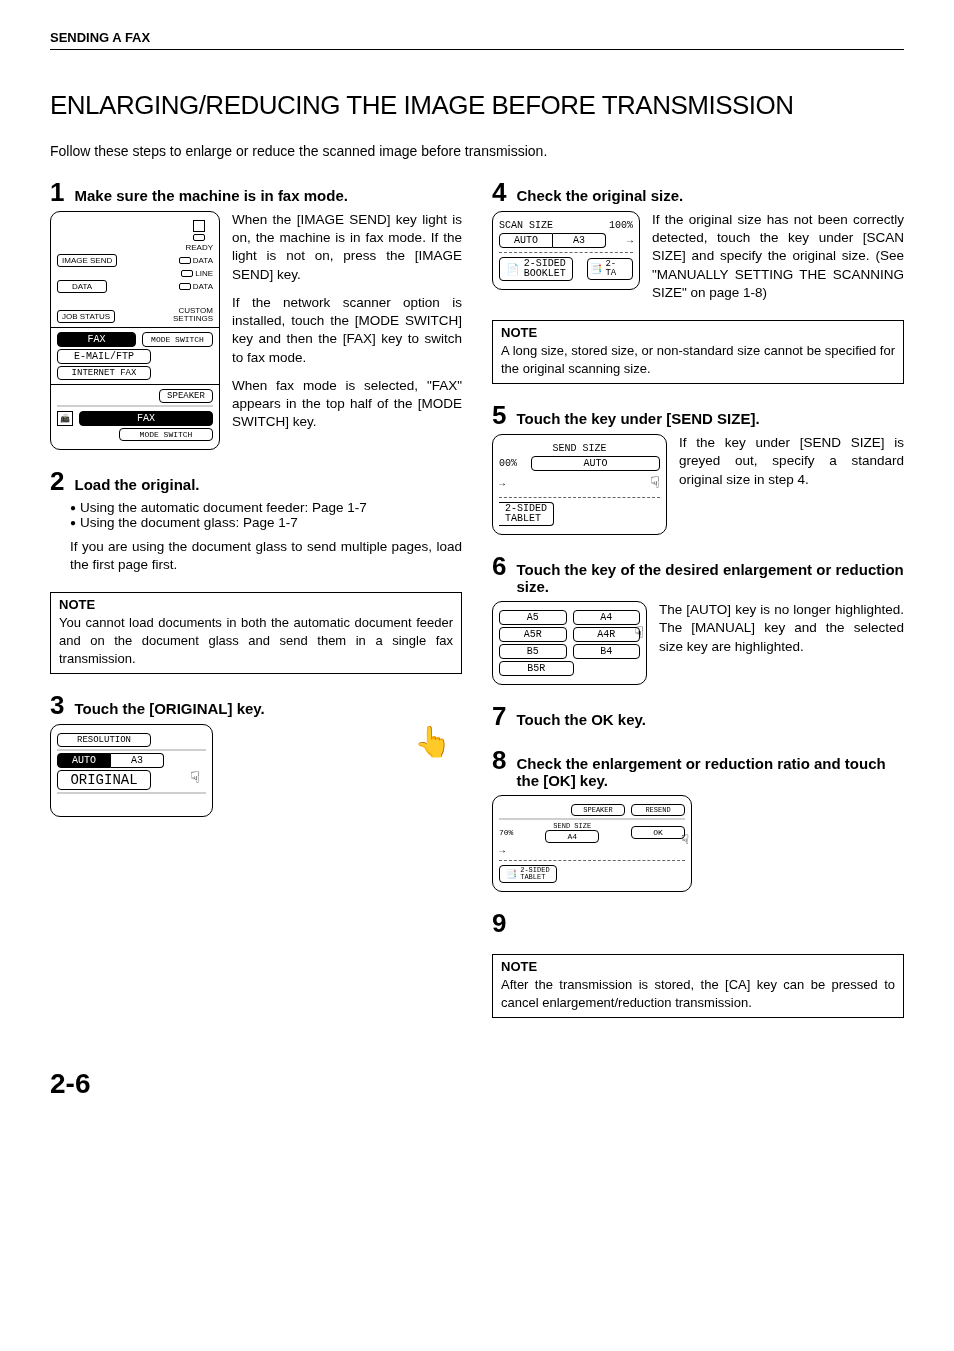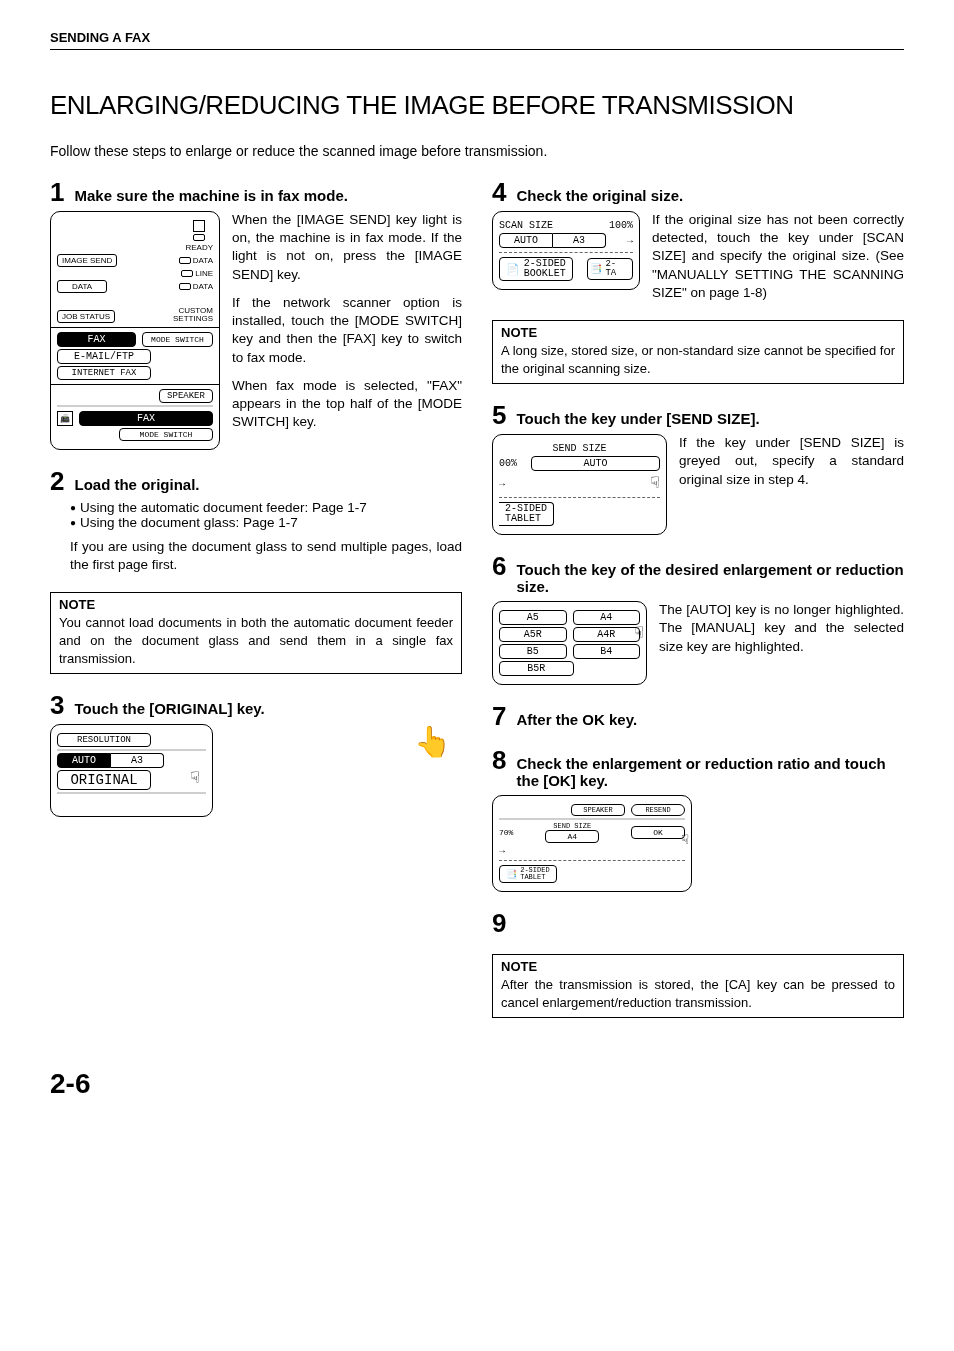--- a/index.html
+++ b/index.html
@@ -392,33 +392,33 @@
             <span style="flex:1;"></span>
           </div>
         </div>
         <div class="text step-body">The [AUTO] key is no longer highlighted. The [MANUAL] key and the selected size key are highlighted.</div>
       </div>
     </div>
 
     <div class="step">
       <div class="step-head">
         <div class="step-num">7</div>
-        <div class="step-title">After the OK key.</div>
+        <div class="step-title">Touch the OK key.</div>
       </div>
     </div>
 
     <div class="step">
       <div class="step-head">
         <div class="step-num">8</div>
         <div class="step-title">Check the enlargement or reduction ratio and touch the [OK] key.</div>
       </div>
       <div class="panel" style="width:200px;font-size:8px;">
         <div class="row" style="justify-content:flex-end;gap:6px;">
           <span class="soft-btn" style="font-size:7px;">SPEAKER</span>
-          <span class="soft-btn" style="font-size:7px;border-radius:6px;">RESEND</span>
+          <span class="soft-btn" style="font-size:7px;">RESEND</span>
         </div>
         <div class="shadow-bar"></div>
         <div class="row" style="justify-content:space-between;align-items:center;">
           <span>70%</span>
           <span style="display:flex;flex-direction:column;align-items:center;">
             <span style="font-size:7px;">SEND SIZE</span>
             <span class="soft-btn" style="font-size:8px;width:40px;">A4</span>
           </span>
           <span style="position:relative;">
             <span class="soft-btn" style="font-size:8px;width:30px;">OK</span>

